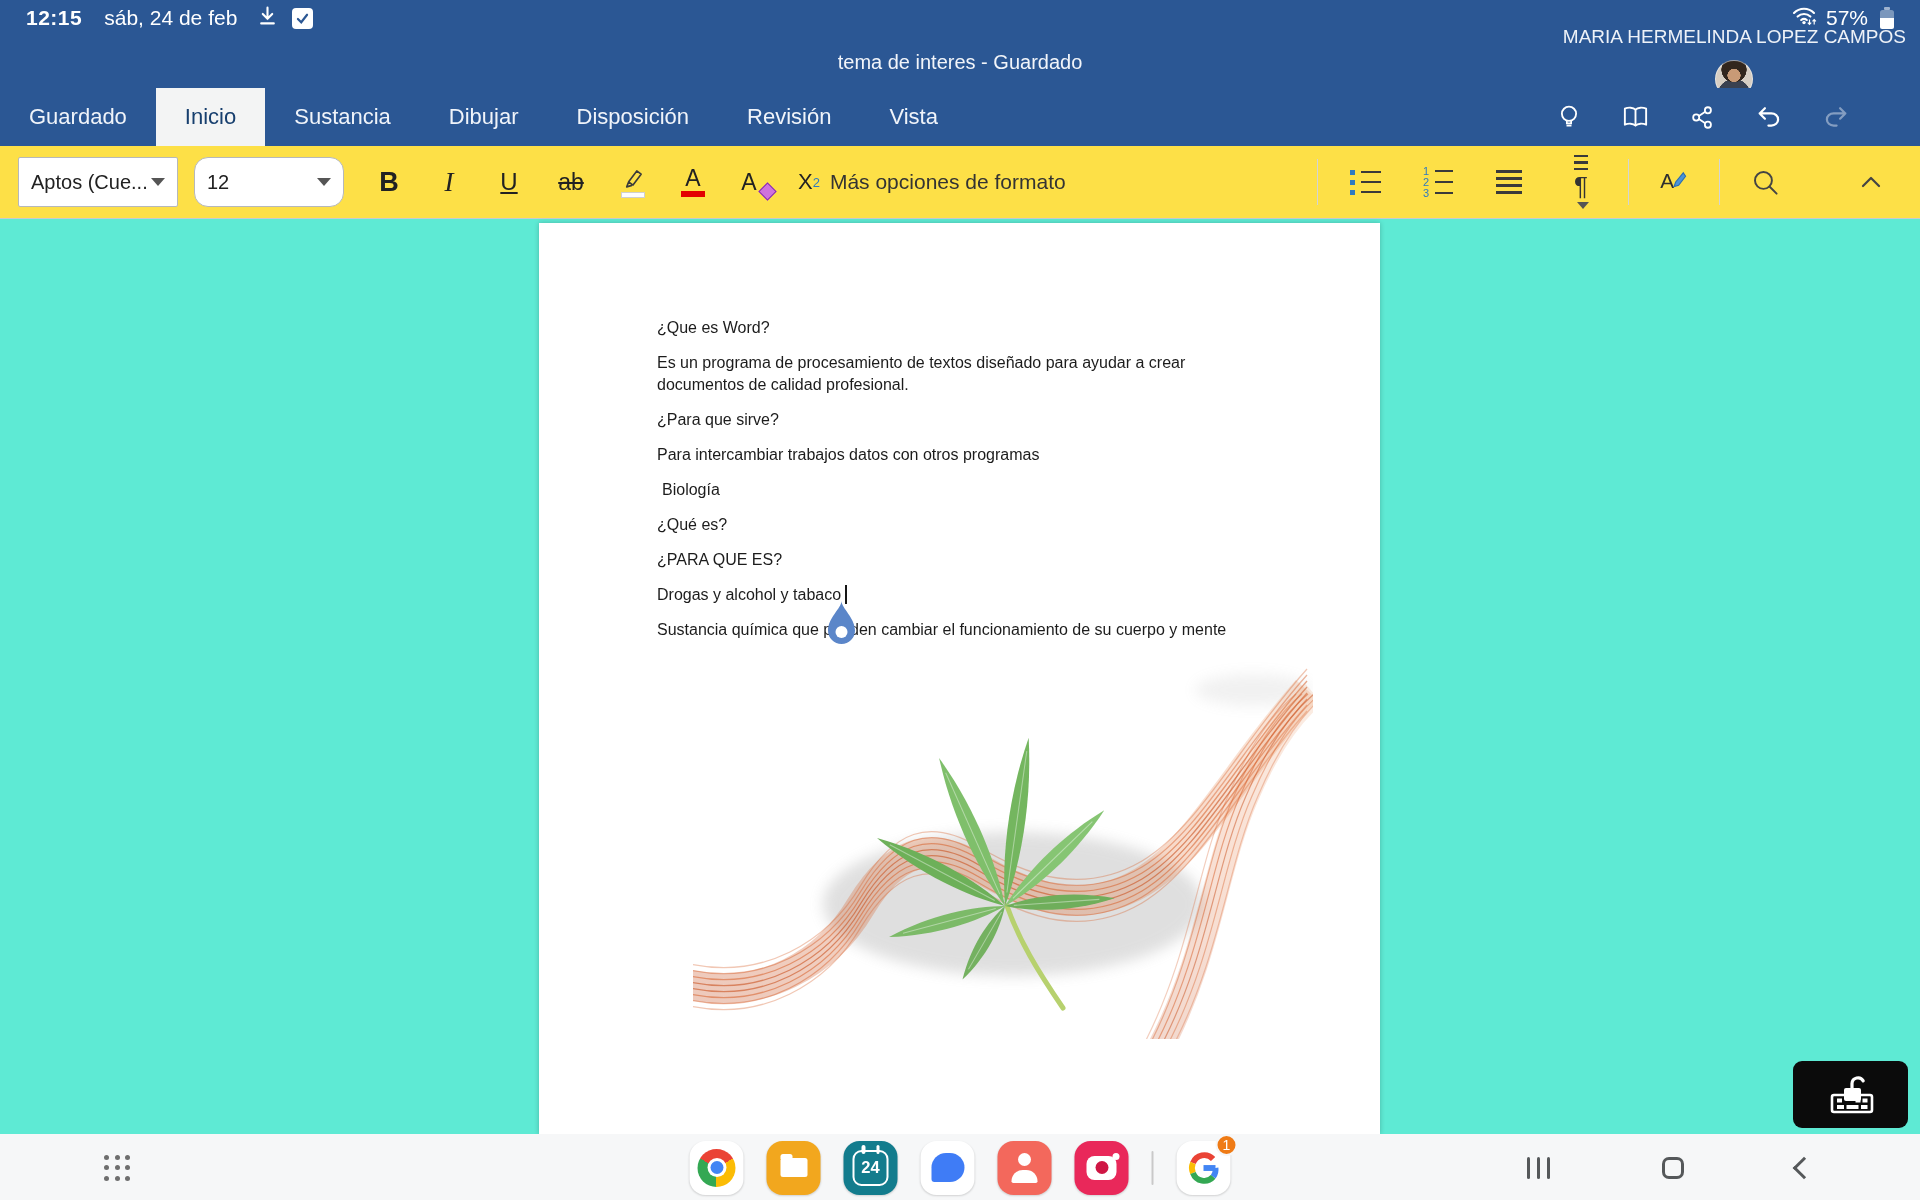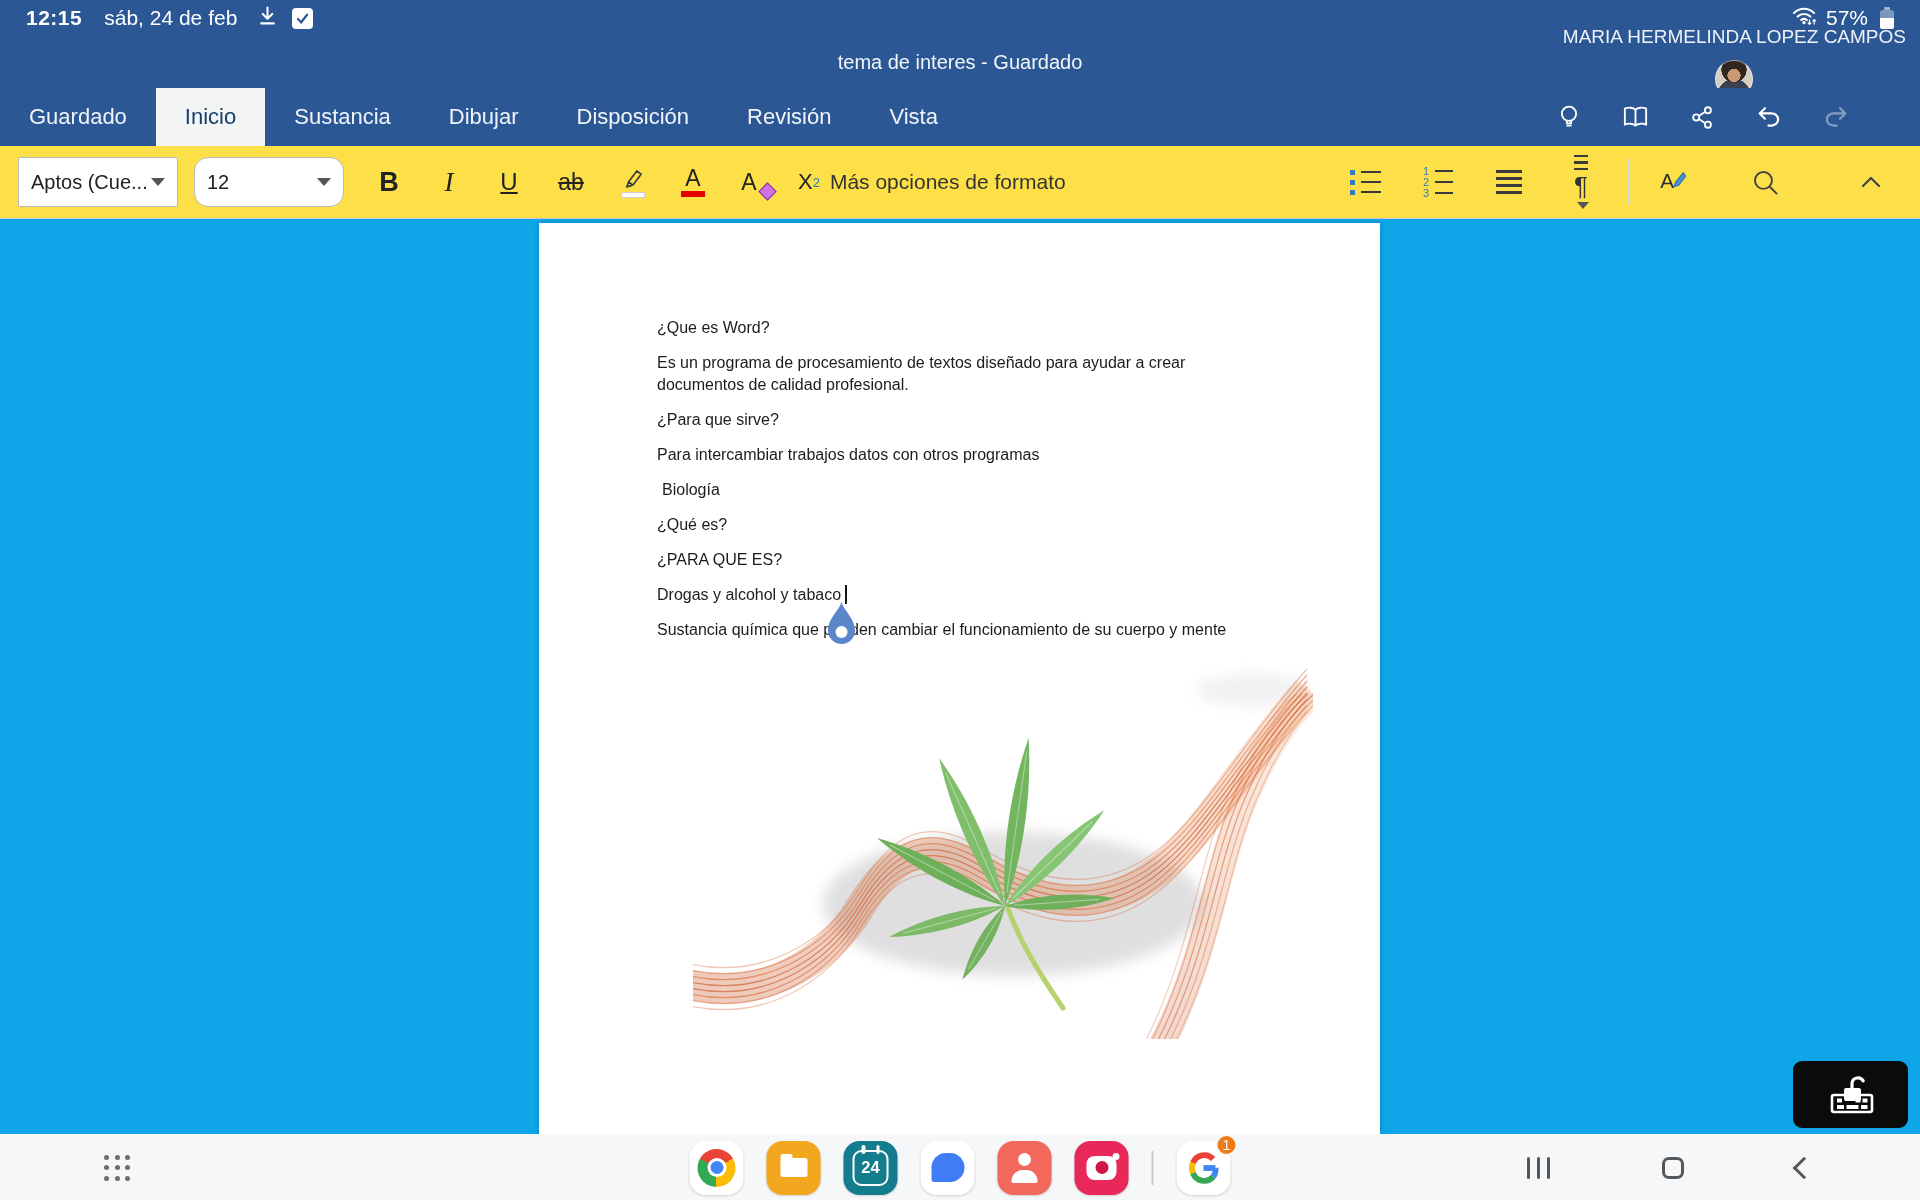--- a/index.html
+++ b/index.html
@@ -53,21 +53,21 @@
   .tright{display:flex;align-items:center;margin-left:auto;padding-right:26px;}
   .lrow{display:flex;align-items:center;gap:6px;}
   .lsq{width:5px;height:5px;background:#2f7ac0;}
   .lln{height:2.5px;background:#3a3a3a;}
   .lnum{font-size:11px;color:#2f7ac0;width:8px;text-align:right;line-height:9px;}
   .stack{display:flex;flex-direction:column;gap:5px;}
   .para-ic{display:flex;align-items:center;gap:4px;}
   .pilcrow{font-size:26px;color:#333;line-height:24px;}
   .tricar{width:0;height:0;border-left:6.5px solid transparent;border-right:6.5px solid transparent;border-top:7.5px solid #555;margin-left:4px;}
   
-  .docarea{height:915px;background:#0ea5e9;position:relative;}
+  .docarea{height:915px;background:#5eead4;position:relative;}
   .page{position:absolute;left:539px;top:4px;width:841px;height:911px;background:#fff;
         box-shadow:0 0 5px rgba(0,0,0,.22);box-sizing:border-box;padding:94px 40px 0 118px;}
   .pline{font-size:16px;line-height:22px;color:#1c1c1c;margin-bottom:13px;white-space:pre-line;}
   .ind5{margin-left:5px;}
   .caret{display:inline-block;width:1.8px;height:19px;background:#161616;vertical-align:-4px;margin-left:4px;}
   .drop{position:absolute;left:289px;top:378px;}
   .leafwrap{margin:10px 0 0 36px;width:620px;height:385px;position:relative;}
   .caption{font-size:16px;line-height:22px;color:#1c1c1c;margin-top:12px;white-space:nowrap;}
   .kbbtn{position:absolute;right:12px;bottom:6px;width:115px;height:67px;background:#0b0b0b;border-radius:9px;
          display:flex;align-items:center;justify-content:center;}

